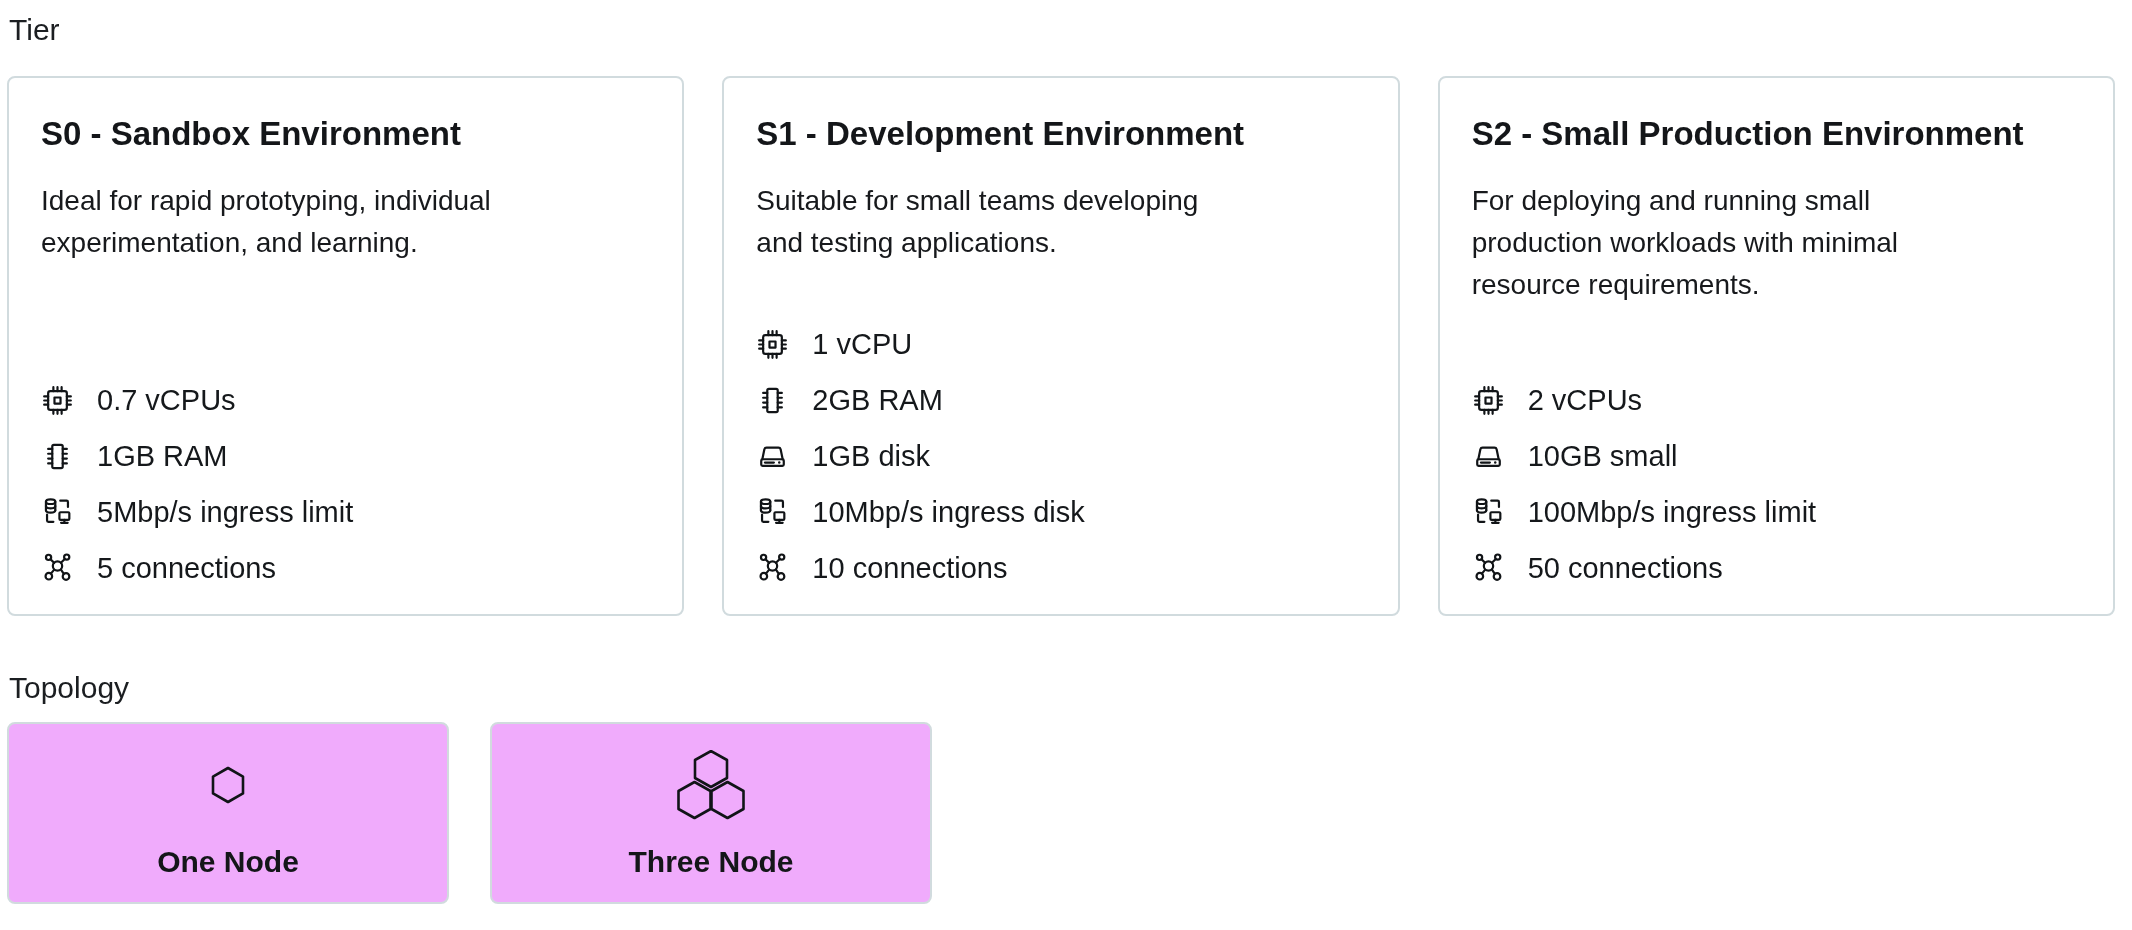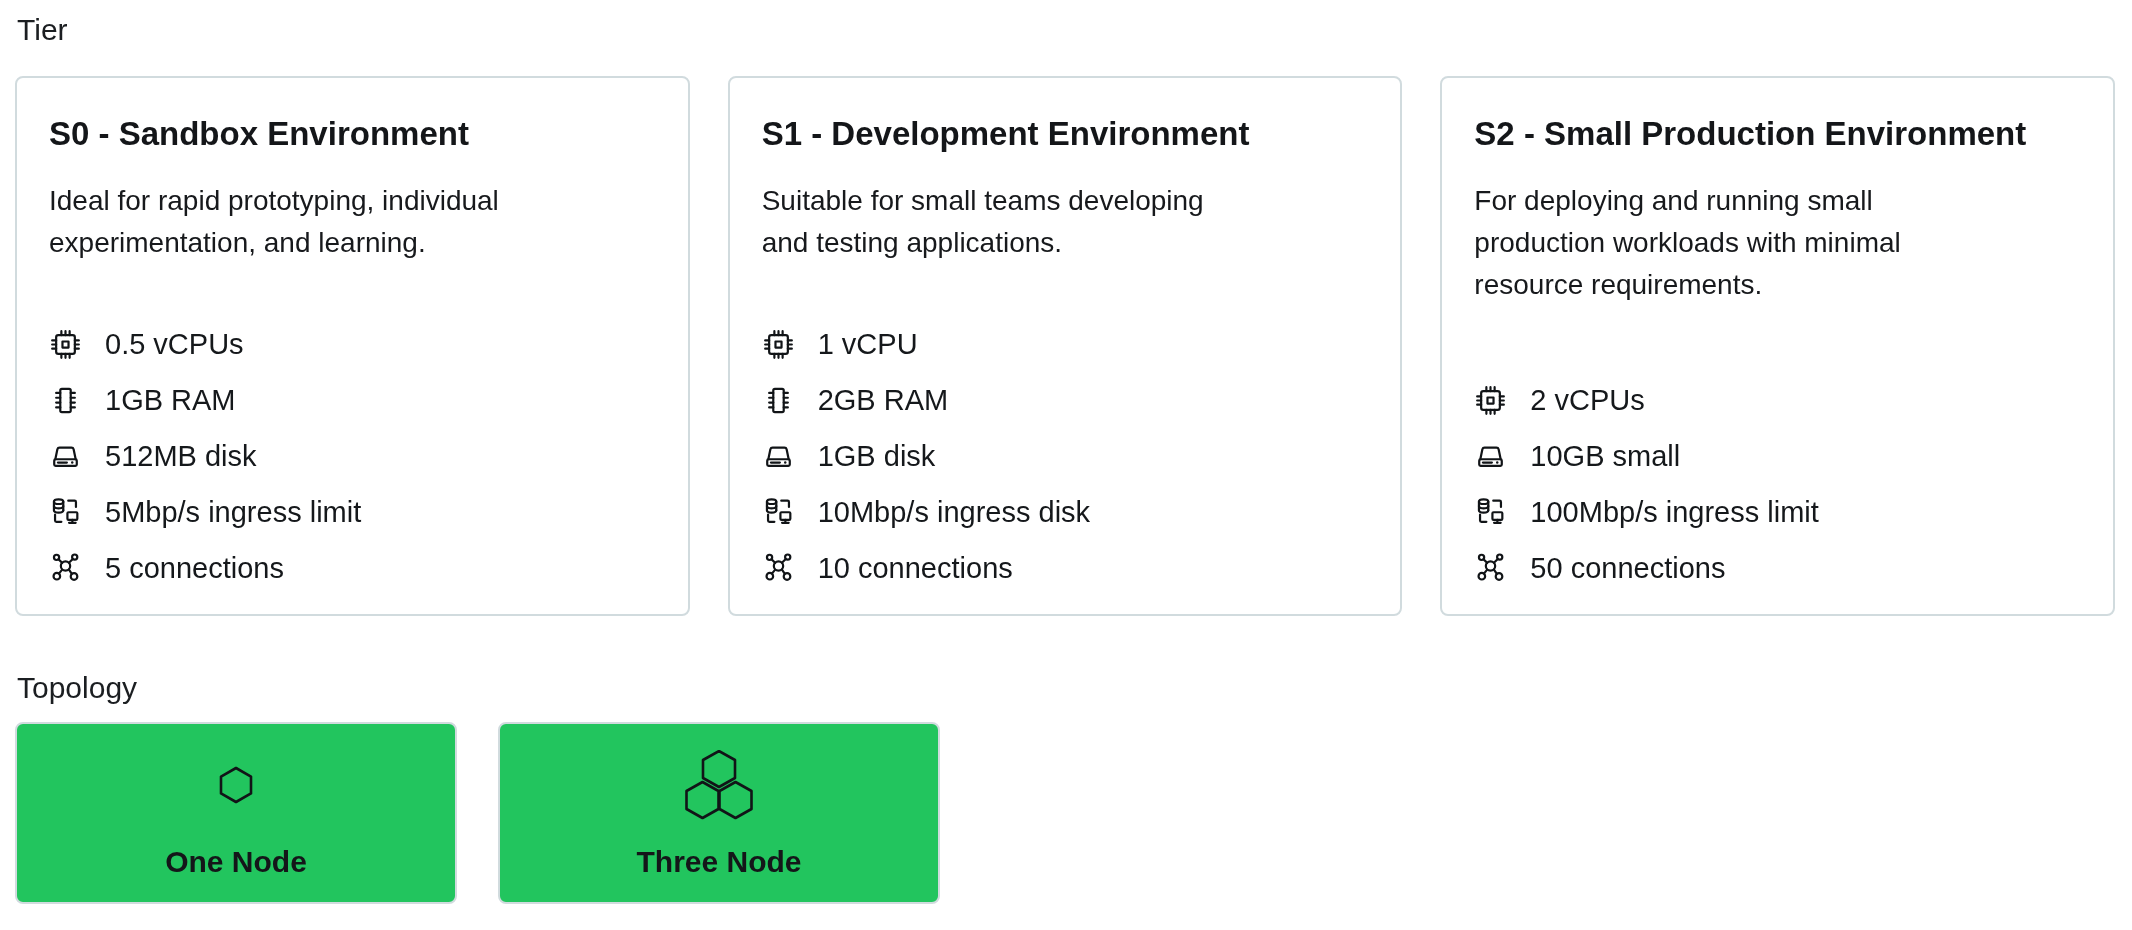--- a/index.html
+++ b/index.html
@@ -1,21 +1,21 @@
 <!DOCTYPE html>
 <html><head>
 <meta charset="utf-8">
 <style>
   html,body{margin:0;padding:0;background:#ffffff;}
   body{
     width:2132px;height:930px;overflow:hidden;
     font-family:"Liberation Sans", sans-serif;
     color:#15181b;
   }
-  .page{padding:8px 17px 0 15px;box-sizing:border-box;}
+  .page{padding:8px 17px 0 7px;box-sizing:border-box;}
   .section-label{
     font-size:30px;line-height:36px;font-weight:400;color:#1b1e21;
     margin:4px 0 28px 2px;
   }
   .section-label.topo{margin-top:54px;margin-bottom:16px;}
   
   .tier-row{display:flex;gap:38px;}
   .tier-card{
     flex:1 1 0;height:540px;box-sizing:border-box;
     border:2px solid #d1dbde;border-radius:8px;background:#fff;
@@ -31,21 +31,21 @@
     margin:26px 0 0;white-space:pre-line;color:#17191c;
   }
   .specs{list-style:none;margin:auto 0 0;padding:0;}
   .specs li{display:flex;align-items:center;gap:23px;height:56px;font-size:29px;}
   .spec-icon{width:33px;height:33px;flex:0 0 33px;color:#111417;}
   .spec-icon *{vector-effect:non-scaling-stroke;}
   
   .topo-row{display:flex;gap:41px;}
   .topo-card{
     width:442px;height:182px;box-sizing:border-box;
-    border:2px solid #d1dbde;border-radius:8px;background:#22c55e;
+    border:2px solid #d1dbde;border-radius:8px;background:#f0abfc;
     display:flex;flex-direction:column;align-items:center;
     padding-bottom:24px;cursor:pointer;
   }
   .topo-icon-area{flex:1;display:flex;align-items:center;justify-content:center;}
   .topo-name{font-size:30px;font-weight:700;line-height:32px;color:#141619;}
   .hex-icon{color:#111417;}
   svg.defs{position:absolute;width:0;height:0;overflow:hidden;}
 </style>
 </head>
 <body>
@@ -106,33 +106,27 @@
 
     <div class="tier-card">
       <h3 class="tier-title">S0 - Sandbox Environment</h3>
       <p class="tier-desc">Ideal for rapid prototyping, individual
 experimentation, and learning.</p>
       <ul class="specs">
         <li>
           <svg class="spec-icon">
               <use href="#i-cpu"></use>
             </svg>
-          <span>0.5 vCPUs</span>
+          <span>0.7 vCPUs</span>
         </li>
         <li>
           <svg class="spec-icon">
               <use href="#i-ram"></use>
             </svg>
           <span>1GB RAM</span>
-        </li>
-        <li>
-          <svg class="spec-icon">
-              <use href="#i-disk"></use>
-            </svg>
-          <span>512MB disk</span>
         </li>
         <li>
           <svg class="spec-icon">
               <use href="#i-ingress"></use>
             </svg>
           <span>5Mbp/s ingress limit</span>
         </li>
         <li>
           <svg class="spec-icon">
               <use href="#i-connections"></use>

